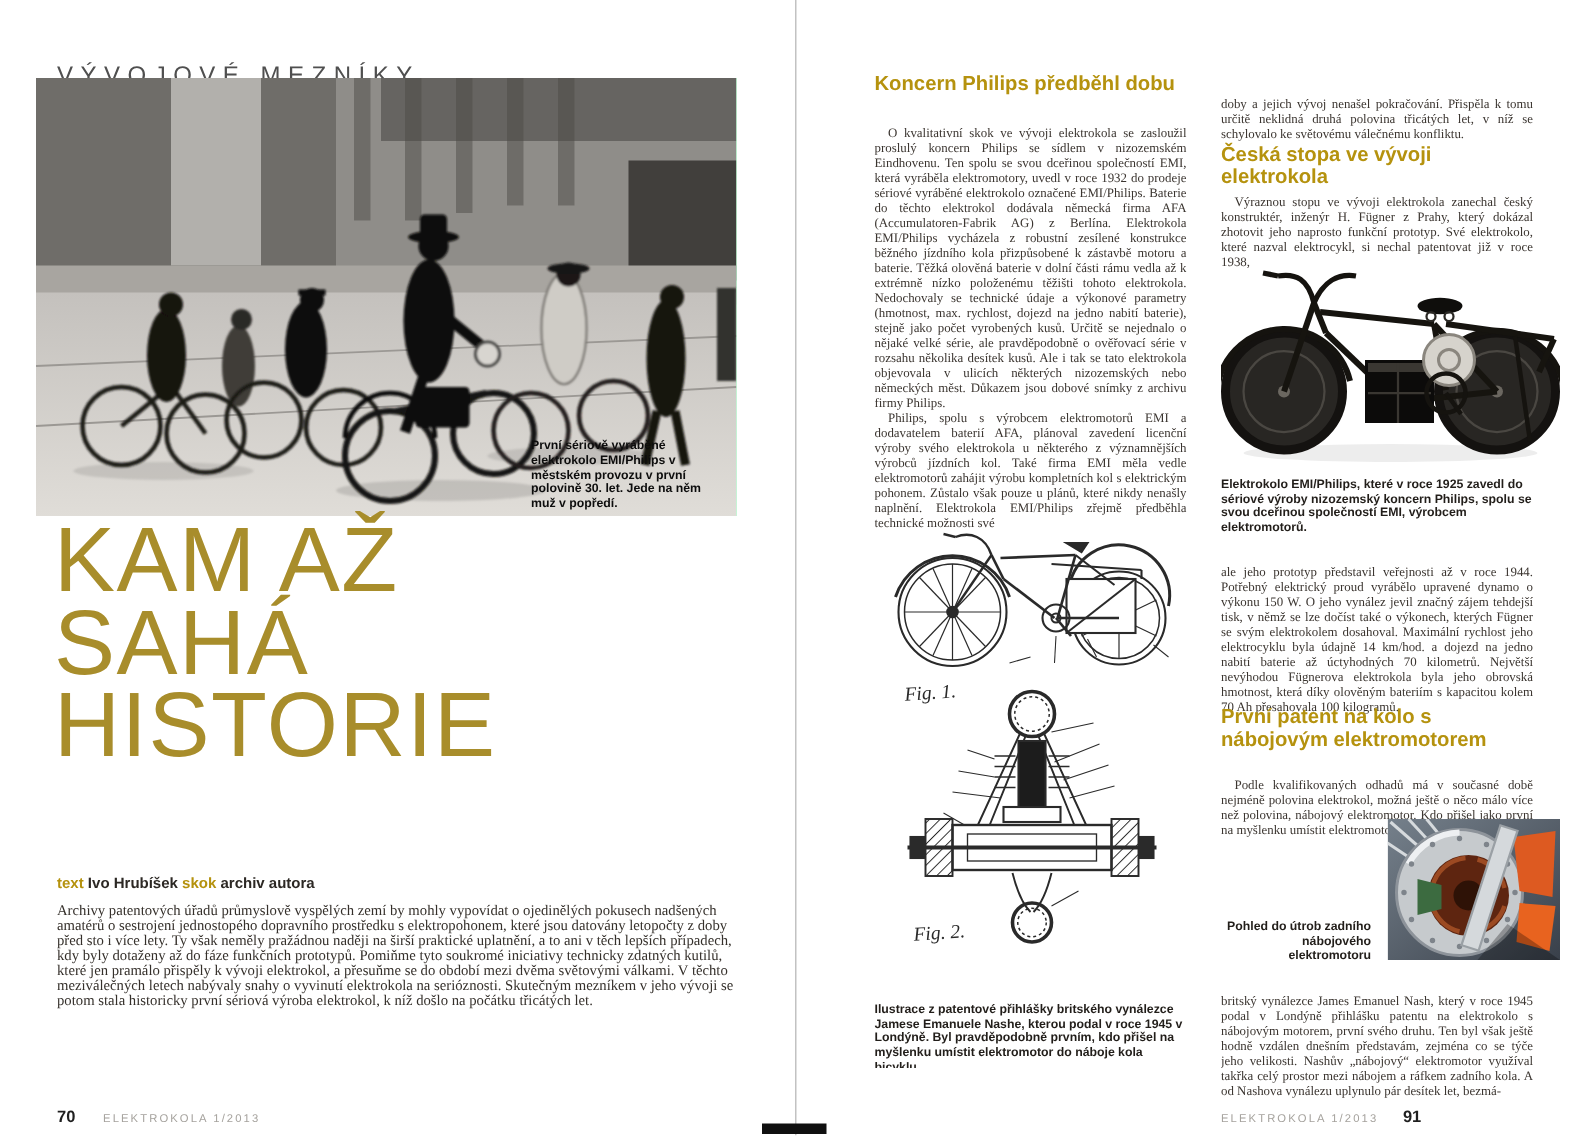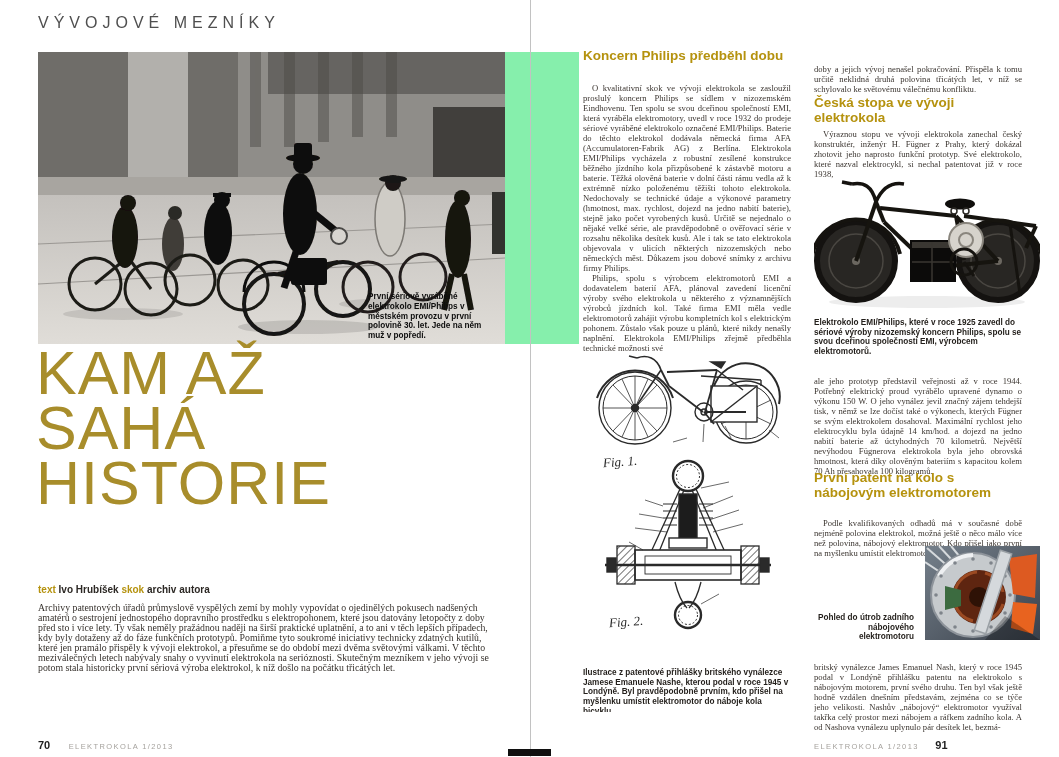--- a/index.html
+++ b/index.html
@@ -4,21 +4,21 @@
 <style>
   html,body{margin:0;padding:0;}
   body{
     width:1059px;height:757px;position:relative;background:#ffffff;
     font-family:"Liberation Sans",sans-serif;overflow:hidden;
     -webkit-font-smoothing:antialiased;
   }
   .abs{position:absolute;}
   .kicker{
     font-family:"Liberation Sans",sans-serif;font-weight:300;
-    font-size:16px;letter-spacing:5px;color:#4f4f4f;
+    font-size:16px;letter-spacing:5px;color:#4f4f4f;margin-top:28px;
   }
   .title-line{
     font-family:"Liberation Sans",sans-serif;font-weight:300;
     font-size:61px;line-height:55px;color:#a88d2b;letter-spacing:1px;white-space:nowrap;
   }
   .byline{font-size:10px;font-weight:bold;color:#2c2824;}
   .byline .lbl{color:#b5920e;}
   .serif{
     font-family:"Liberation Serif",serif;color:#3b3530;
     font-size:8.6px;line-height:10px;text-align:justify;overflow:hidden;margin-top:16px;
@@ -45,21 +45,21 @@
   .footer .pagenum{font-weight:bold;font-size:11px;color:#1f1f1f;}
   .footer .mag{font-size:7.5px;letter-spacing:1.4px;color:#a5a29d;}
   .spine{background:#c2c2c2;}
   .spine-bar{background:#101010;}
 </style>
 </head>
 <body>
 
 <div class="abs kicker" style="left:38px;top:14px;">VÝVOJOVÉ MEZNÍKY</div>
 
-<div class="abs" style="left:38px;top:52px;width:541px;height:292px;overflow:hidden;background:#86efac;">
+<div class="abs" style="left:24px;top:52px;width:467px;height:292px;overflow:hidden;background:#86efac;">
   <svg width="467" height="293" viewBox="0 0 467 293">
     <defs>
       <linearGradient id="road" x1="0" y1="0" x2="0" y2="1">
         <stop offset="0" stop-color="#c4c1bd"></stop>
           <stop offset="1" stop-color="#e0ddd8"></stop>
       </linearGradient>
       <filter id="soft">
           <feGaussianBlur stdDeviation="0.7"></feGaussianBlur>
         </filter>
     </defs>

